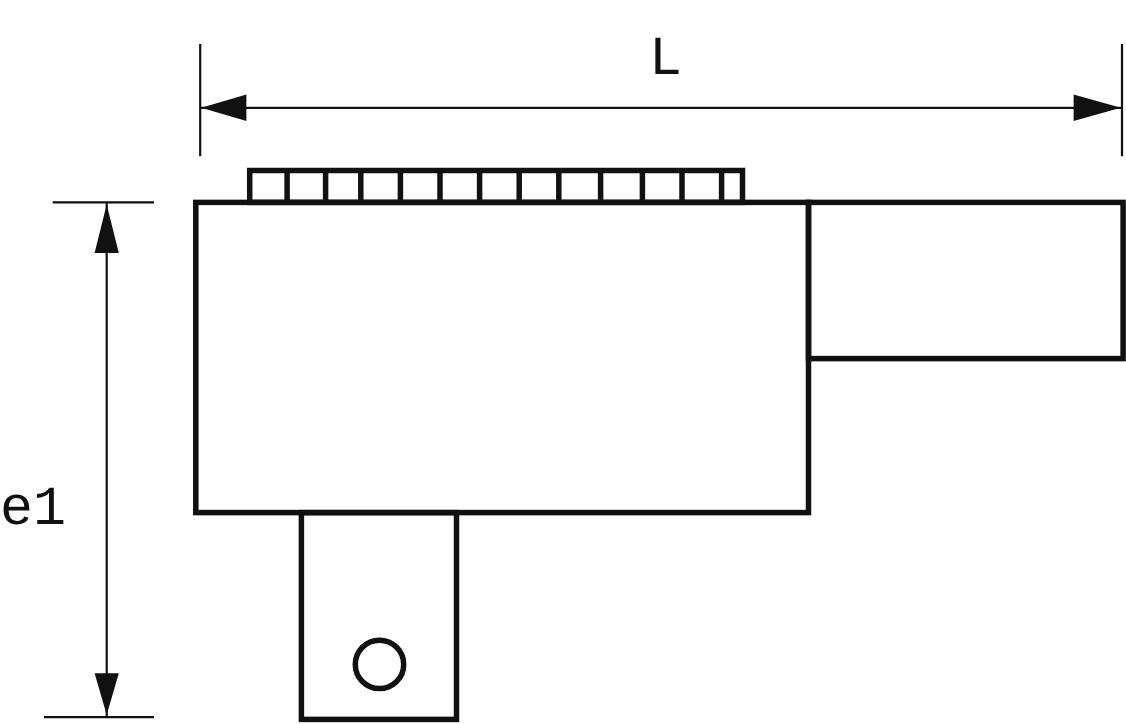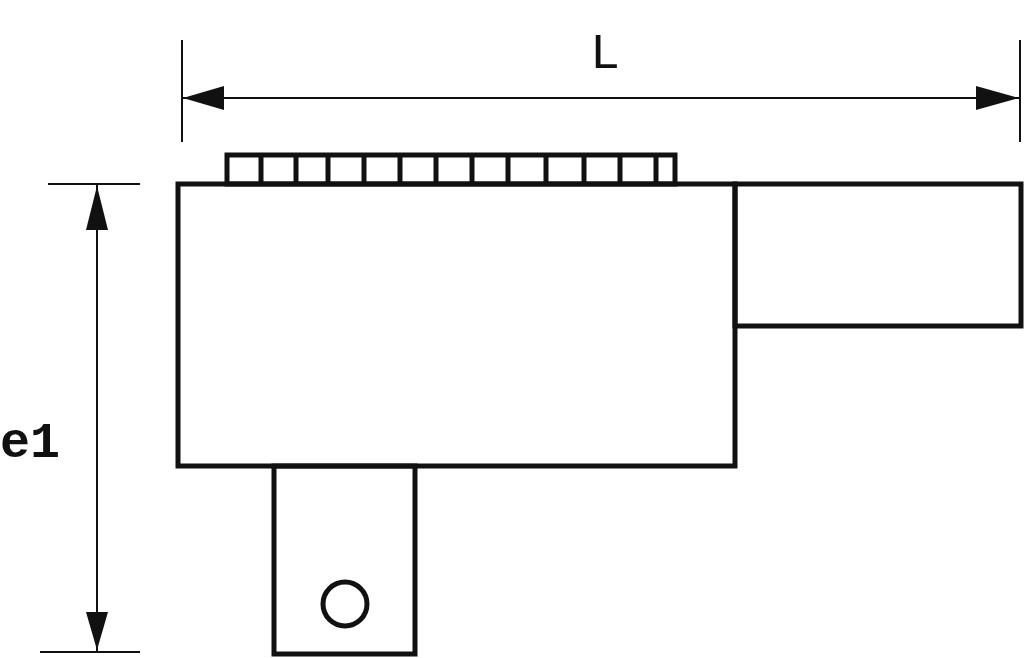--- a/index.html
+++ b/index.html
@@ -6,21 +6,21 @@
     body { width: 1024px; height: 658px; overflow: hidden; position: relative; }
     .canvas { position: absolute; left: 0; top: 0; width: 1024px; height: 658px; }
     .lbl {
       position: absolute;
       font-family: "Liberation Mono", "DejaVu Sans Mono", monospace;
       font-size: 50px;
       line-height: 1;
       color: #111111;
     }
     .lbl-L { left: 590px; top: 30px; }
-    .lbl-e1 { left: 0px; top: 419px; font-weight: bold; }
+    .lbl-e1 { left: 0px; top: 439px; }
   </style>
 </head>
 <body>
 
 <div class="canvas">
   <svg width="1024" height="658" viewBox="0 0 1024 658" xmlns="http://www.w3.org/2000/svg">
 
     <g stroke="#111" fill="#111">
       <line x1="182" y1="40" x2="182" y2="142" stroke-width="2"></line>
       <line x1="1020" y1="40" x2="1020" y2="142" stroke-width="2"></line>

